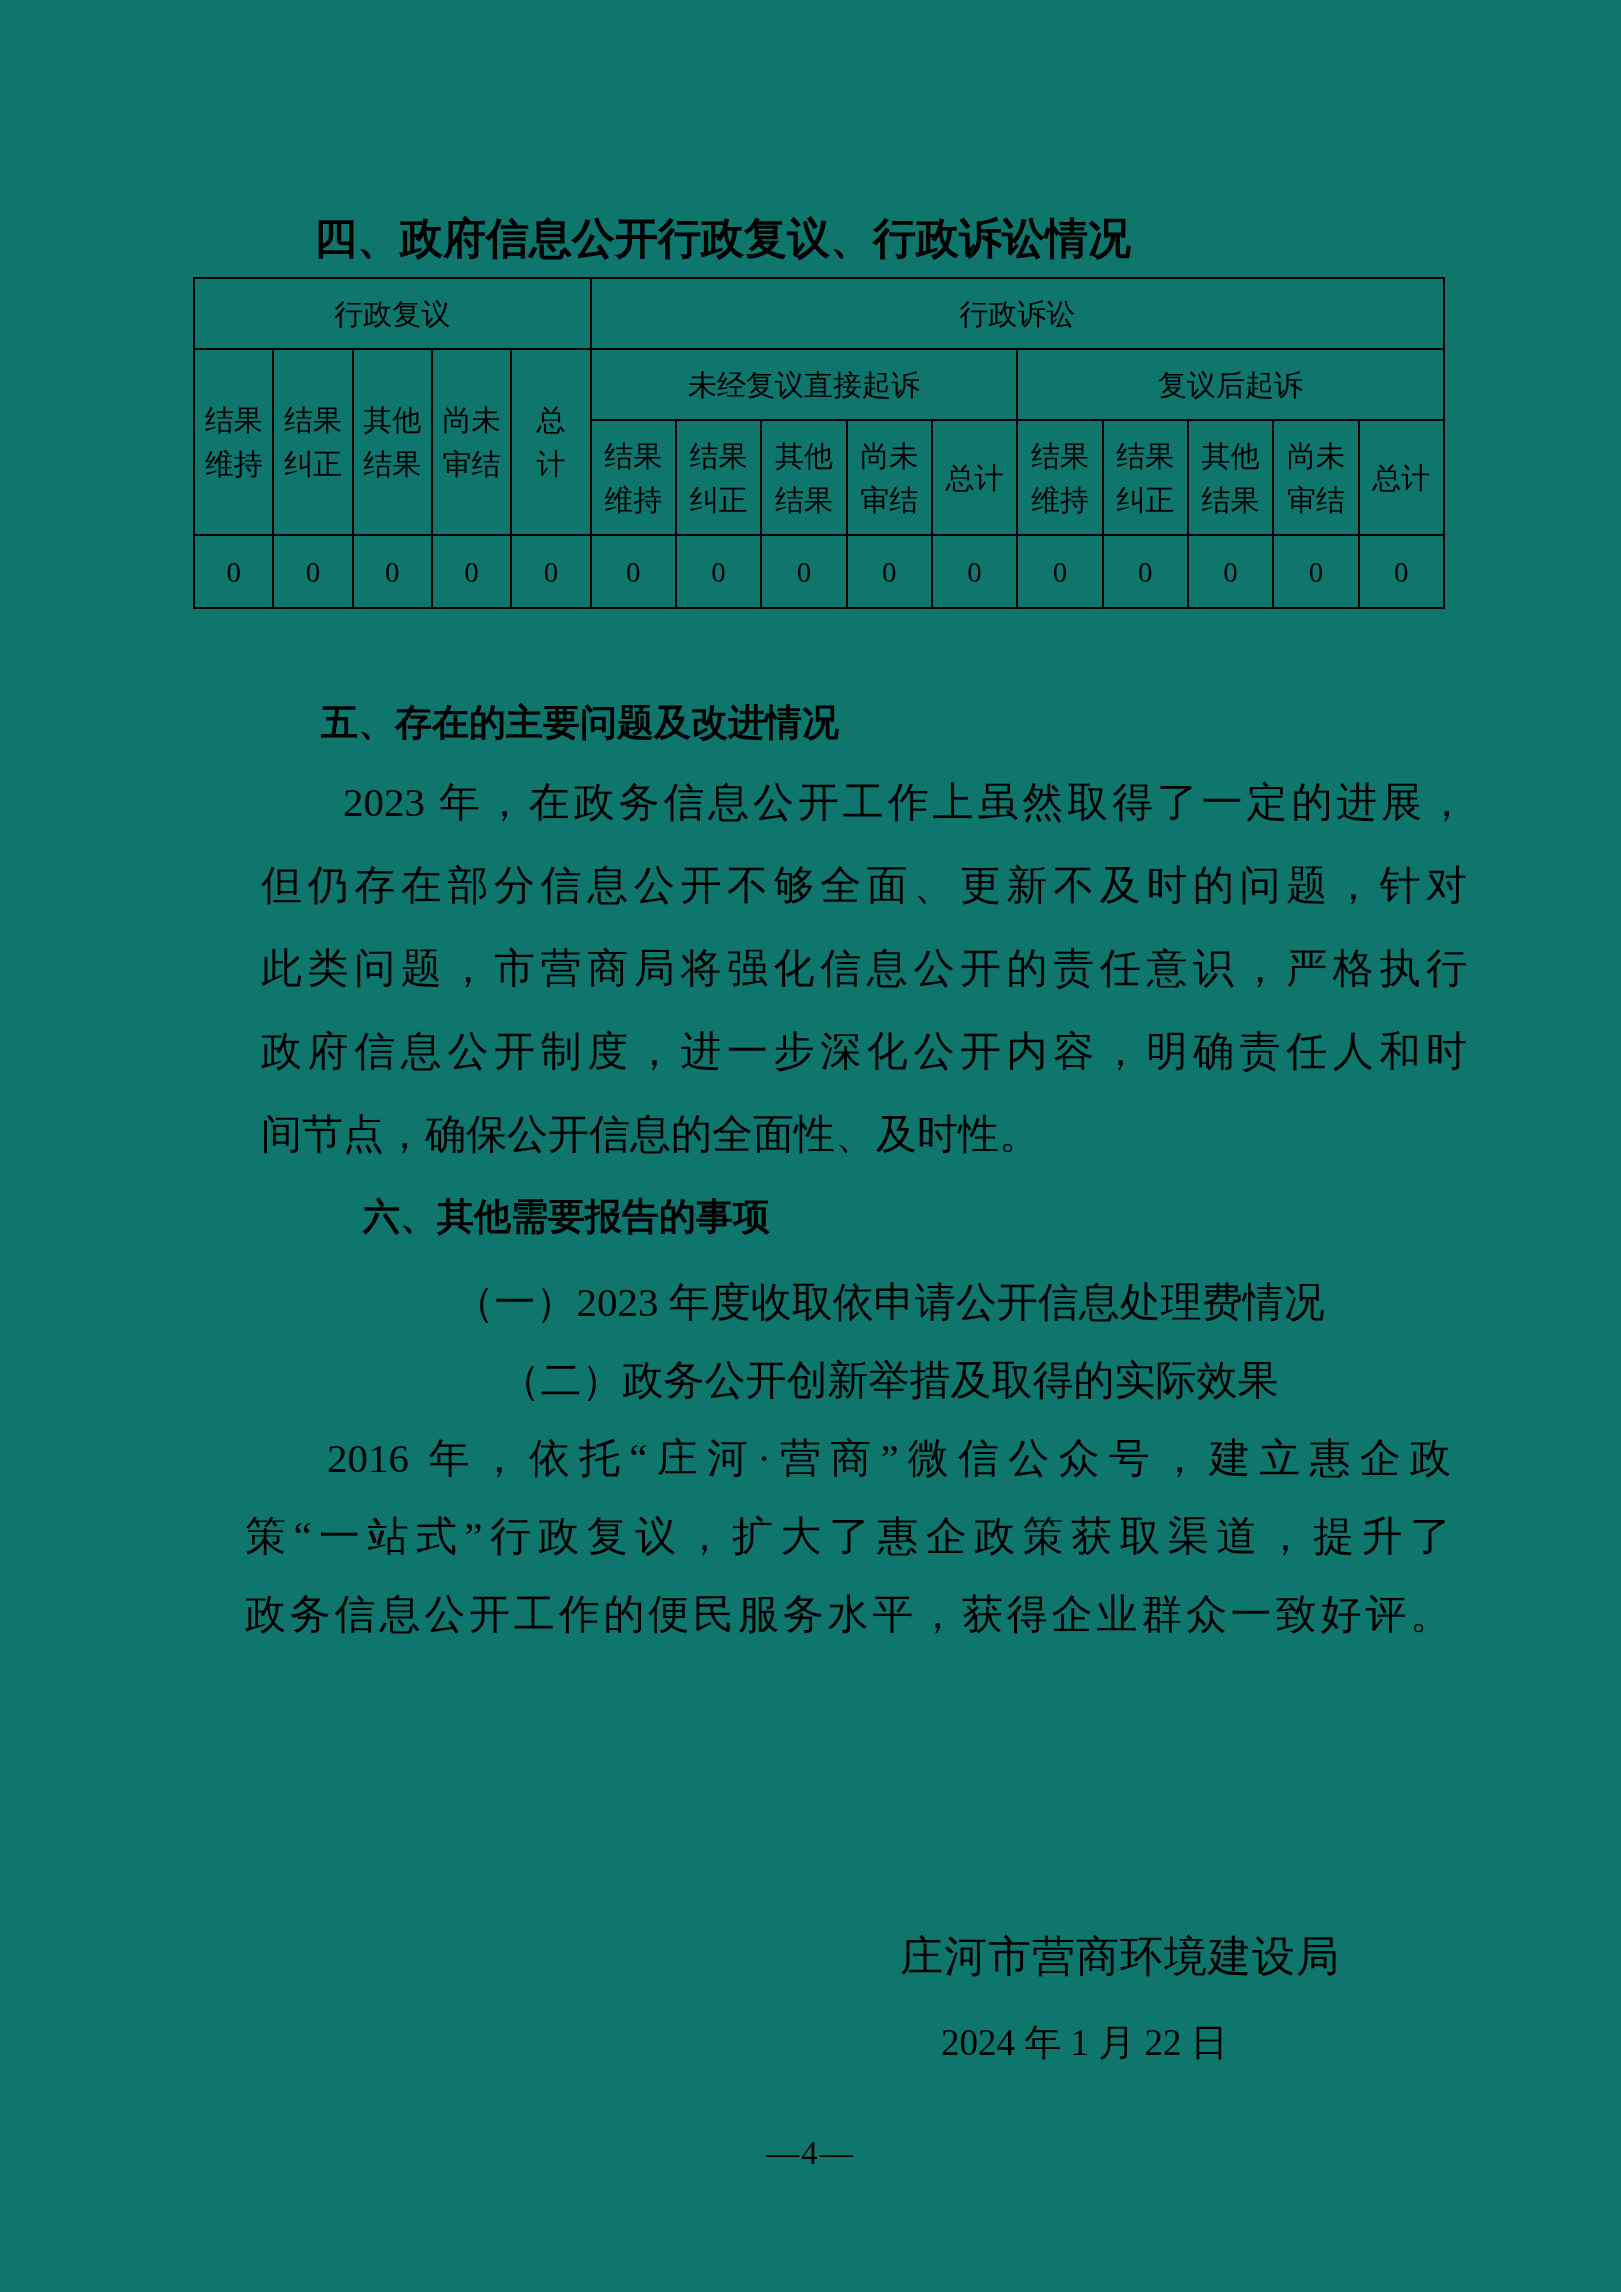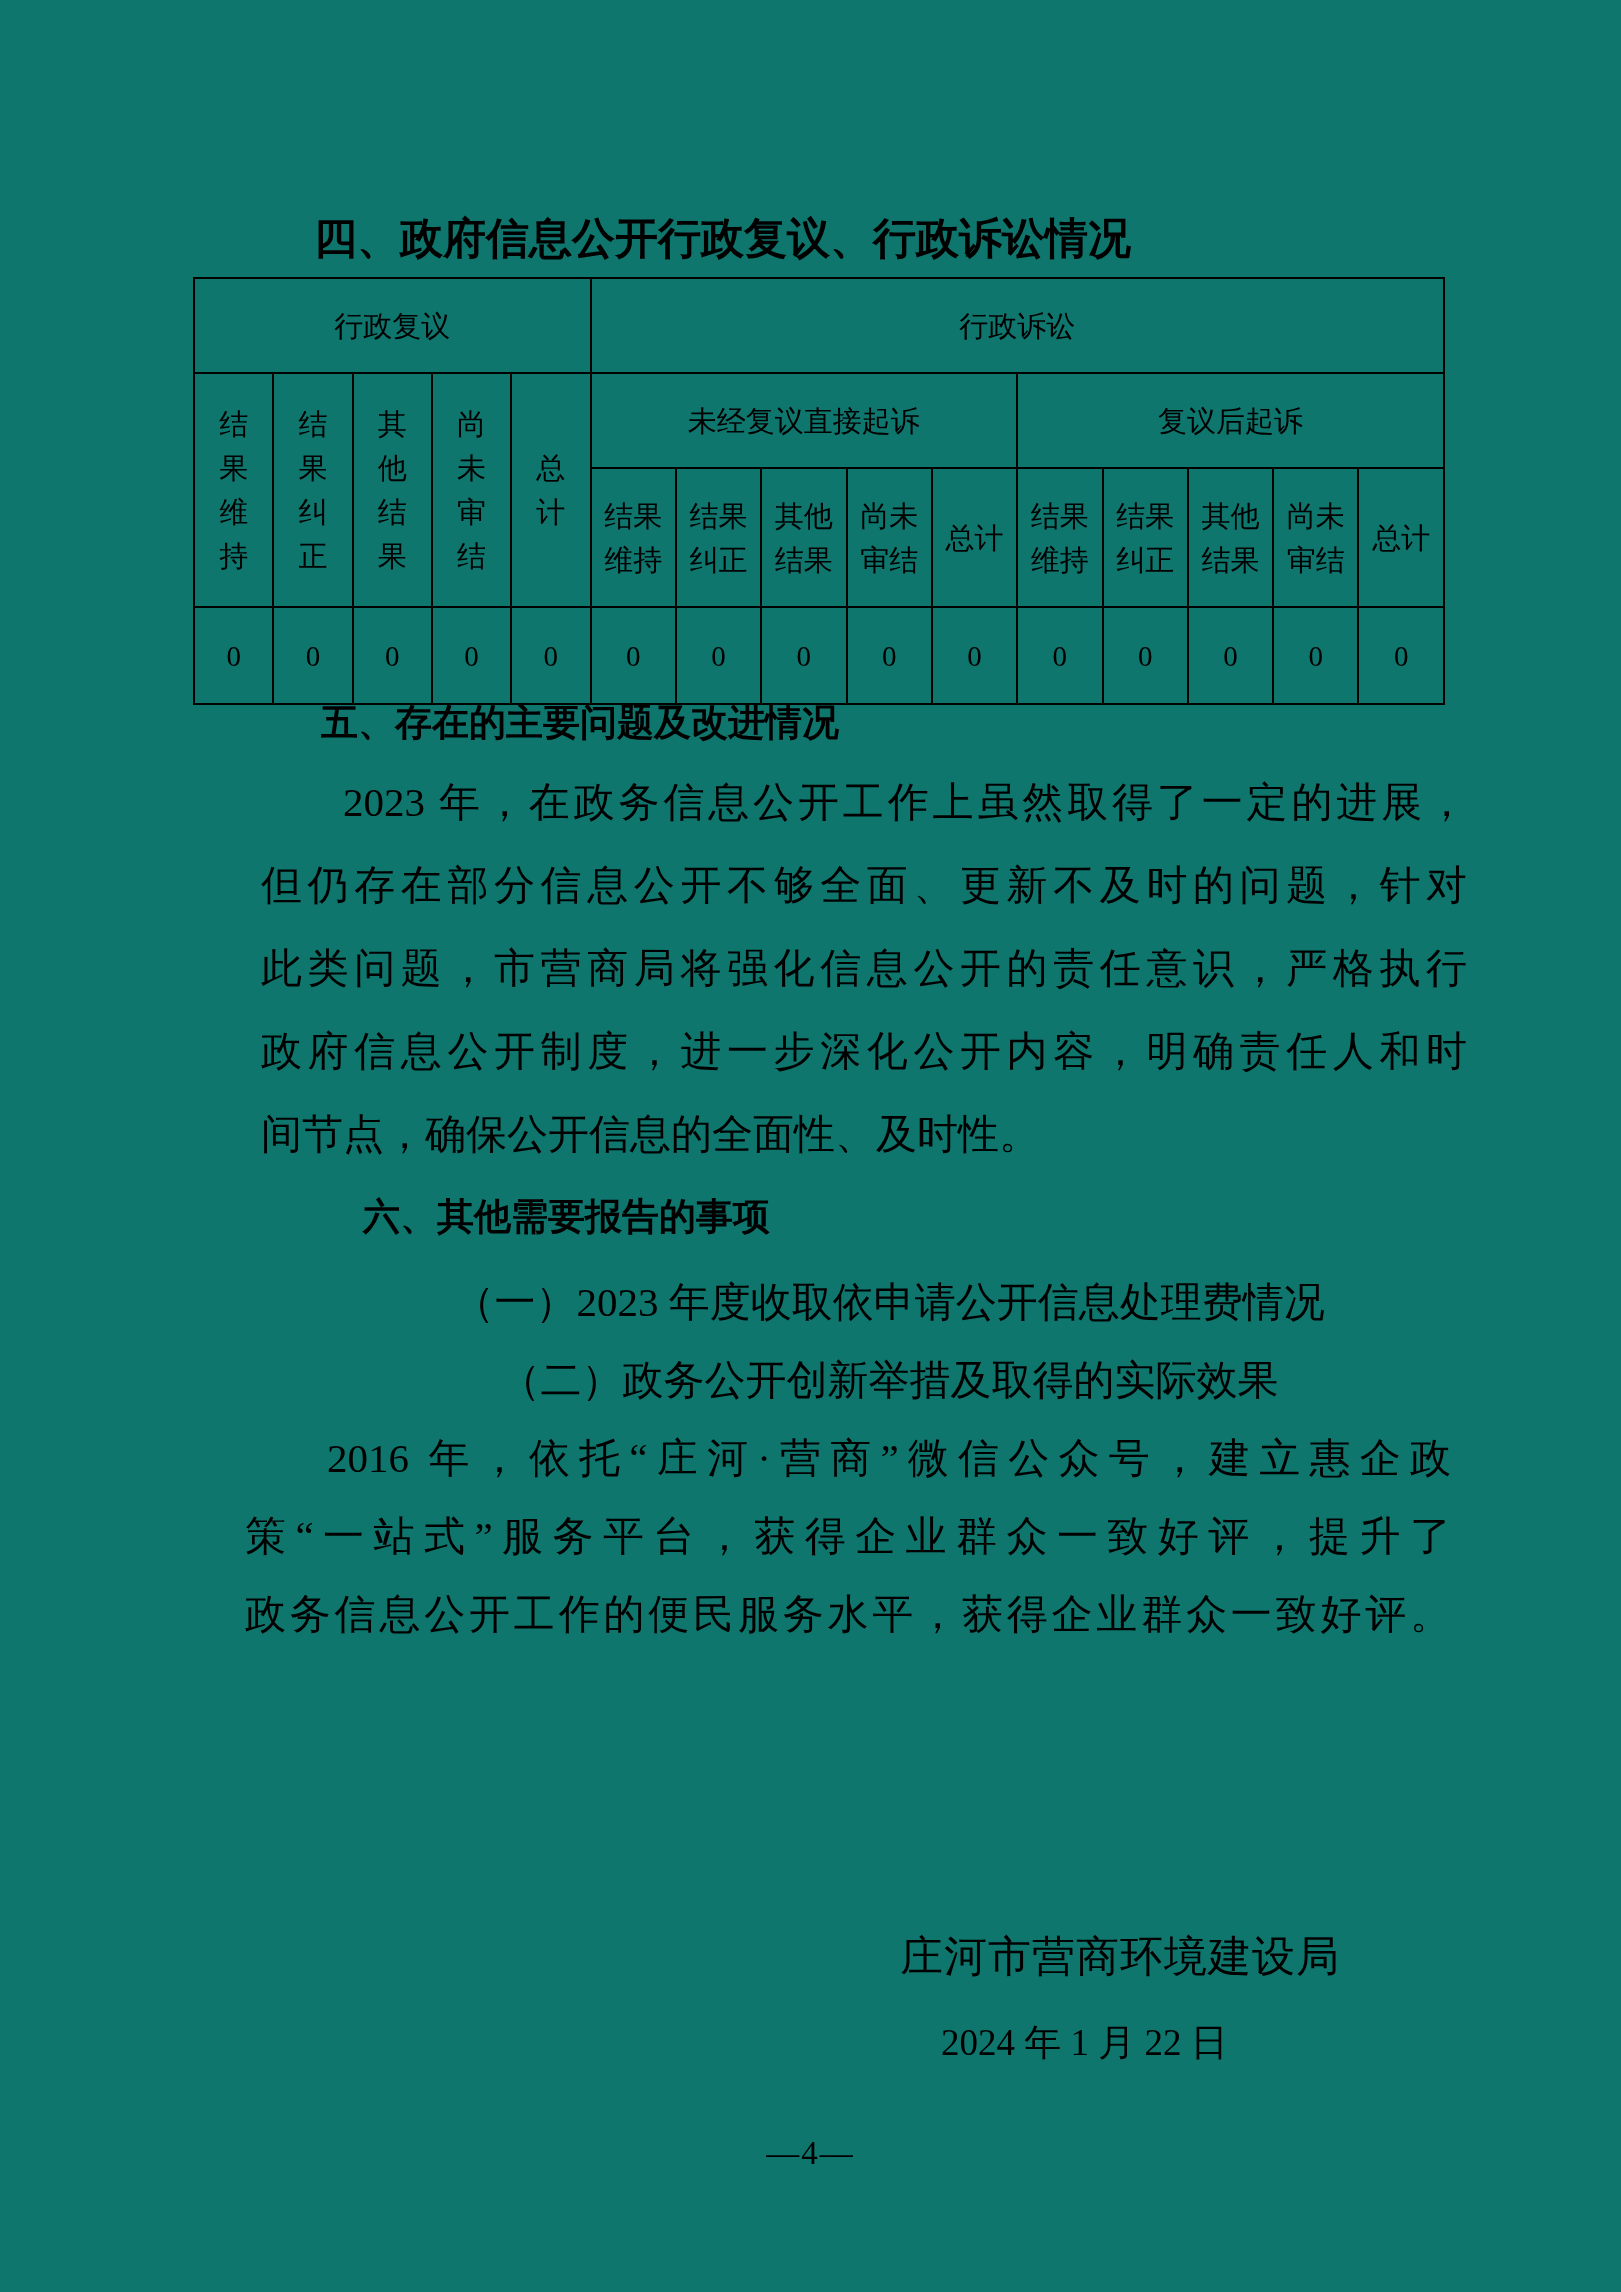--- a/index.html
+++ b/index.html
@@ -31,21 +31,21 @@
     position:absolute;left:193px;top:277px;
     width:1252px;height:321px;
     border-collapse:collapse;table-layout:fixed;
     border:2.9px solid #000;
   }
   table.stats td{
     border:2px solid #000;
     text-align:center;vertical-align:middle;
     font-family:"Liberation Serif","DejaVu Serif",serif;
     font-size:29px;line-height:44px;
-    padding:12px;white-space:pre-line;
+    padding:0;white-space:pre-line;
   }
   tr.r1 td{height:69px;border-bottom-width:2.9px;}
   tr.r2 td{height:69px;}
   tr.r3 td{height:113px;}
   tr.r4 td{height:71px;border-top-width:2.9px;font-size:29px;}
   
   .flow{
     position:absolute;left:245px;width:1206px;
     font-size:41px;color:#000;
   }
@@ -164,21 +164,21 @@
     <div class="ln jl">政府信息公开制度，进一步深化公开内容，明确责任人和时</div>
     <div class="ln">间节点，确保公开信息的全面性、及时性。</div>
   </div>
 
   <div class="h-sec h-six">六、其他需要报告的事项</div>
 
   <div class="flow p6">
     <div class="ln ind">（一）2023 年度收取依申请公开信息处理费情况</div>
     <div class="ln ind">（二）政务公开创新举措及取得的实际效果</div>
     <div class="ln jl ind">2016 年，依托“庄河·营商”微信公众号，建立惠企政</div>
-    <div class="ln jl">策“一站式”服务平台，获得企业群众一致好评，提升了</div>
+    <div class="ln jl">策“一站式”行政复议，扩大了惠企政策获取渠道，提升了</div>
     <div class="ln jl">政务信息公开工作的便民服务水平，获得企业群众一致好评。</div>
   </div>
 
   <div class="sig-org">庄河市营商环境建设局</div>
   <div class="sig-date">2024 年 1 月 22 日</div>
 
   <div class="pagenum">—4—</div>
 
 </div>
 

